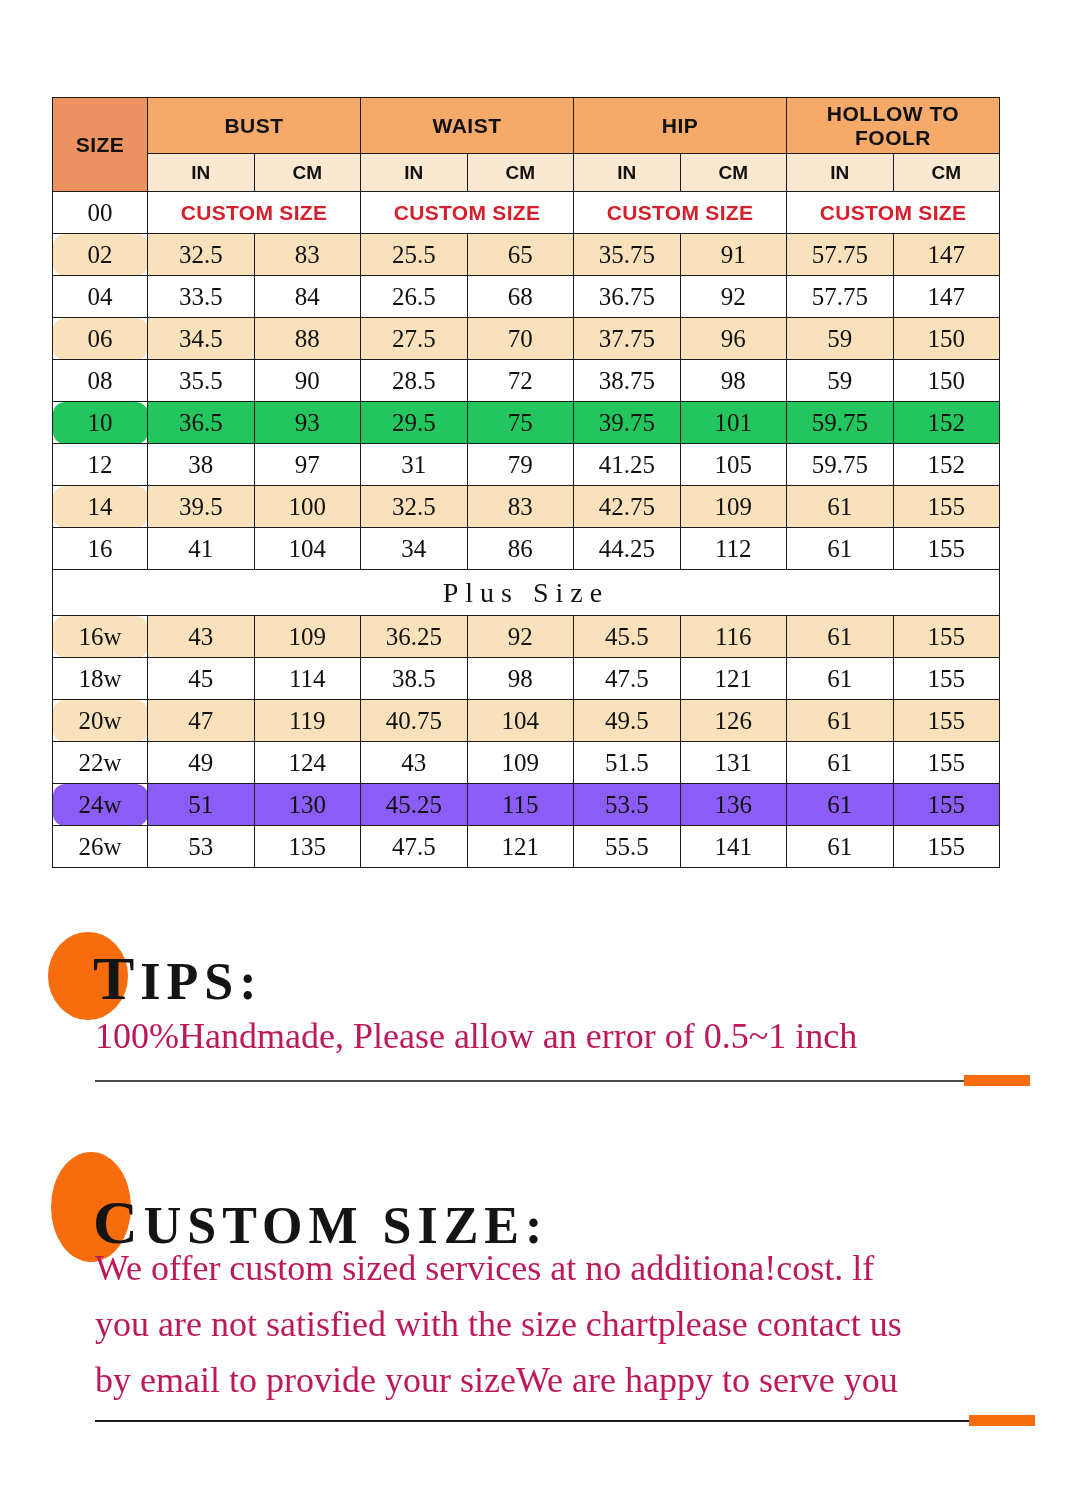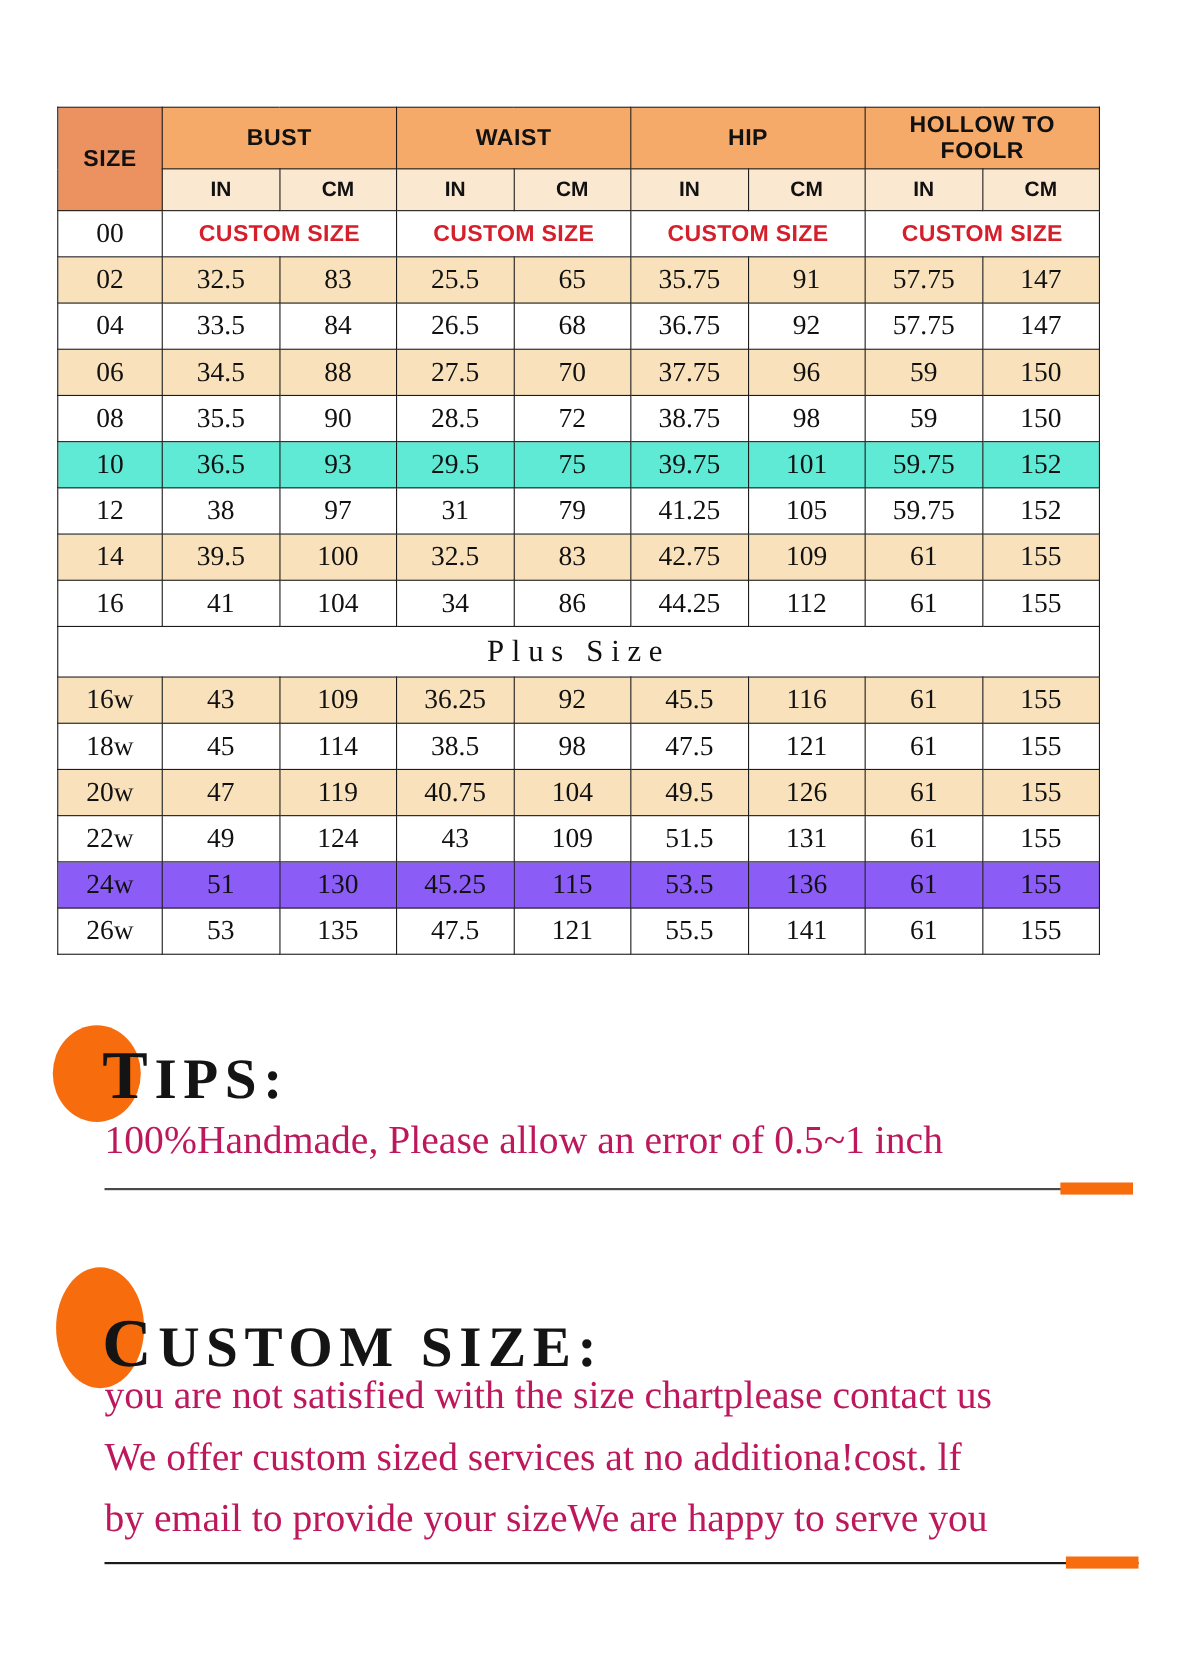--- a/index.html
+++ b/index.html
@@ -10,21 +10,21 @@
   }
   
   .table-wrap{position:absolute;left:52px;top:97px;width:948px;}
   table{border-collapse:collapse;width:100%;table-layout:fixed;}
   th,td{border:1px solid #1c1c1c;text-align:center;vertical-align:middle;padding:0;}
   col.size-col{width:95px;}
   thead .group-row th{height:55px;font:bold 21px "Liberation Sans",sans-serif;letter-spacing:.5px;}
   th.size-th{font:bold 22px "Liberation Sans",sans-serif;}
   thead .unit-row th{height:37px;font:bold 19px "Liberation Sans",sans-serif;}
   tbody td{height:41px;font:25px "Liberation Serif",serif;}
-  tbody td.size-cell{font:25px "Liberation Serif",serif;}
+  tbody td.size-cell{font:25px "Liberation Serif",serif;border-radius:12px;}
   tbody td.custom-cell{font:bold 21px "Liberation Sans",sans-serif;letter-spacing:.3px;}
   tbody tr.divider-row td{height:45px;font:28px "Liberation Serif",serif;letter-spacing:7px;}
   
   .note{position:absolute;left:46px;width:995px;}
   .blob{position:absolute;border-radius:50%;}
   .note h2{
     position:absolute;margin:0;font-family:"Liberation Serif",serif;font-weight:bold;
     letter-spacing:6px;color:#141414;font-size:52px;line-height:1.1;
   }
   .note h2::first-letter{font-size:62px;}
@@ -116,21 +116,21 @@
           <td class="size-cell">08</td>
           <td class="value-cell">35.5</td>
           <td class="value-cell">90</td>
           <td class="value-cell">28.5</td>
           <td class="value-cell">72</td>
           <td class="value-cell">38.75</td>
           <td class="value-cell">98</td>
           <td class="value-cell">59</td>
           <td class="value-cell">150</td>
         </tr>
-        <tr style="background: #5eead4;">
+        <tr style="background: #22c55e;">
           <td class="size-cell">10</td>
           <td class="value-cell">36.5</td>
           <td class="value-cell">93</td>
           <td class="value-cell">29.5</td>
           <td class="value-cell">75</td>
           <td class="value-cell">39.75</td>
           <td class="value-cell">101</td>
           <td class="value-cell">59.75</td>
           <td class="value-cell">152</td>
         </tr>
@@ -247,21 +247,21 @@
   <div class="rule" style="left:49px;top:150px;width:935px;">
     <span class="rule-line"></span>
     <span class="rule-accent" style="right: 0px; width: 66px; background: rgb(247, 108, 13);"></span>
   </div>
 </section>
 
 <section class="note" style="top:1148px;">
   <span class="blob" style="left: 5px; top: 4px; width: 80px; height: 110px; background: rgb(247, 108, 13);"></span>
   <h2 style="left:47px;top:40px;">CUSTOM SIZE:</h2>
   <div class="body-text" style="left:49px;top:92px;">
+    <div>We offer custom sized services at no additiona!cost. lf</div>
     <div>you are not satisfied with the size chartplease contact us</div>
-    <div>We offer custom sized services at no additiona!cost. lf</div>
     <div>by email to provide your sizeWe are happy to serve you</div>
   </div>
   <div class="rule" style="left:49px;top:272px;width:940px;">
     <span class="rule-line" style="border-top-color:#1a1a1a;"></span>
     <span class="rule-accent" style="right: 0px; width: 66px; background: rgb(247, 108, 13);"></span>
   </div>
 </section>
 
 </body></html>

